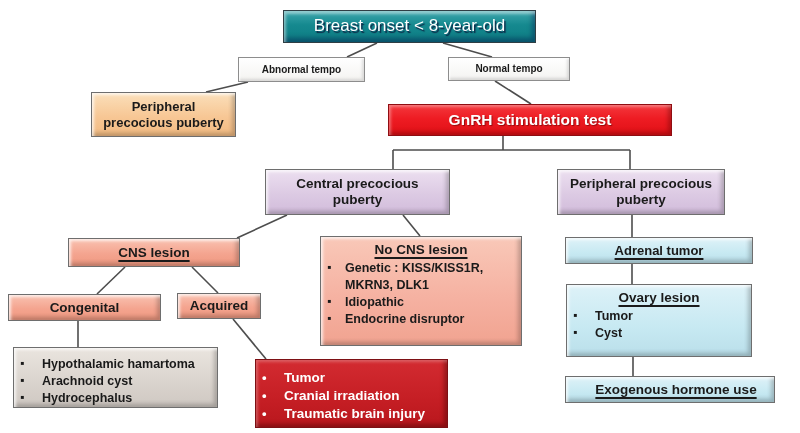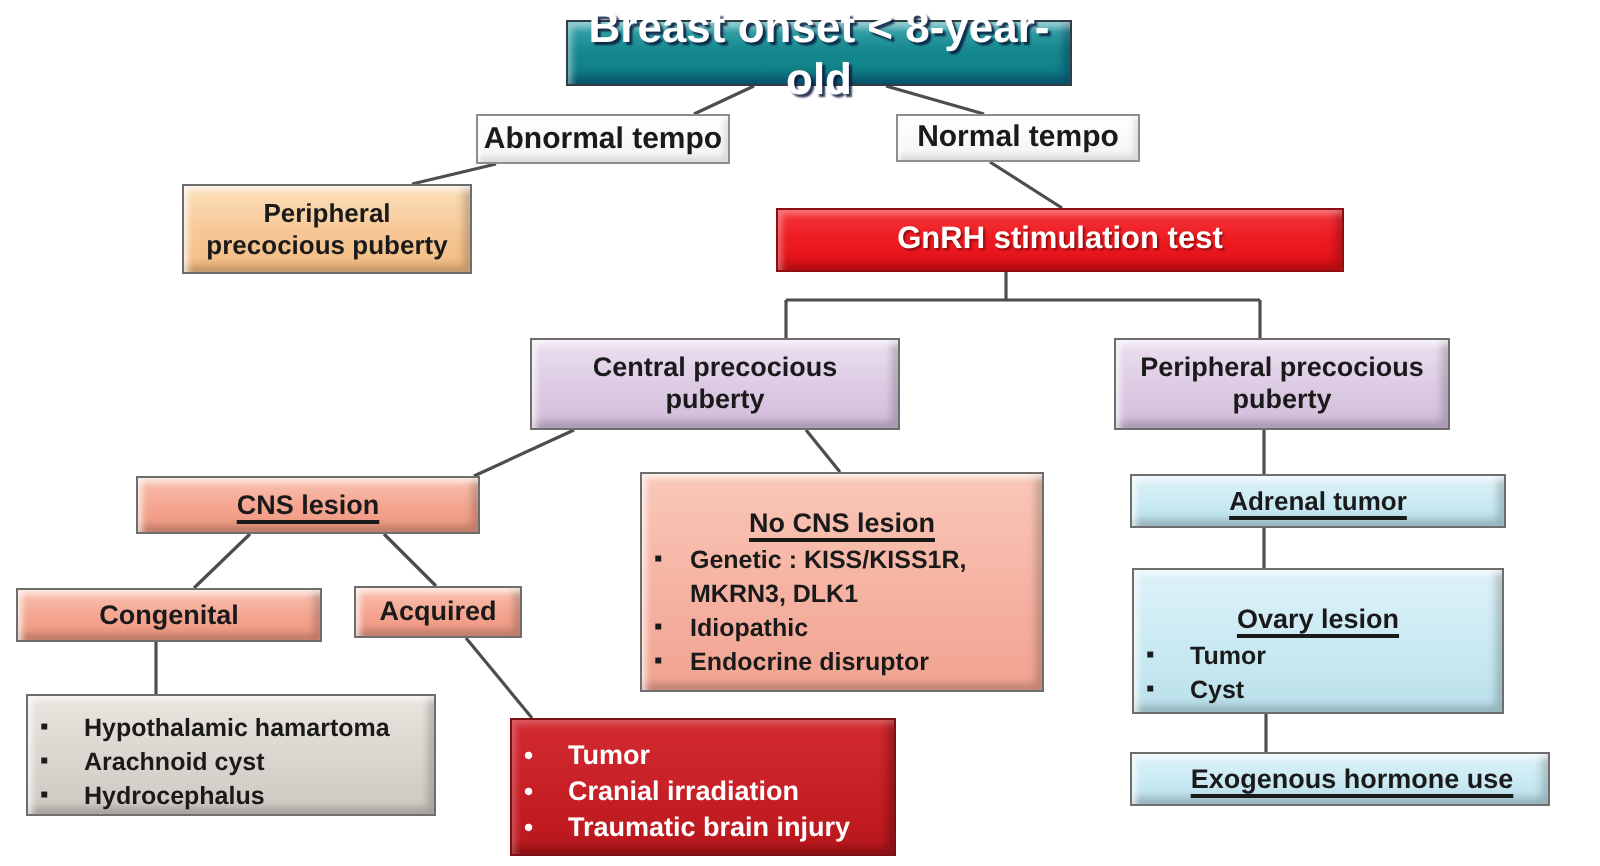--- a/index.html
+++ b/index.html
@@ -15,25 +15,25 @@
   .bevel{
     border:1px solid #6e6e6e;
     box-shadow:inset 2px 2px 3px rgba(255,255,255,0.75), inset -3px -3px 4px rgba(0,0,0,0.22);
   }
   
   .teal{
     background:linear-gradient(180deg,#3ea7ad 0%,#15898f 45%,#0d7c83 100%);
     border:1px solid #2f3e44;color:#ffffff;
     box-shadow:inset 2px 3px 3px rgba(255,255,255,0.45), inset -3px -4px 5px rgba(0,0,60,0.35);
     text-shadow:1.5px 1.5px 1px rgba(10,25,60,0.85);
-    font-weight:bold;font-size:22px;
+    font-weight:normal;font-size:17px;
   }
   .white-box{
     background:linear-gradient(180deg,#ffffff 0%,#f4f3f1 100%);
-    border:1px solid #8d8d8d;font-weight:bold;font-size:15px;
+    border:1px solid #8d8d8d;font-weight:bold;font-size:10px;
     box-shadow:inset 1px 1px 2px rgba(255,255,255,0.9), inset -2px -2px 3px rgba(0,0,0,0.12);
   }
   .peach{background:linear-gradient(180deg,#fbdfba 0%,#f7c795 55%,#f2bb82 100%);font-weight:bold;font-size:13px;}
   .red-solid{
     background:linear-gradient(180deg,#f4383d 0%,#ee1c23 45%,#e01016 100%);
     border:1px solid #8f0d12;color:#ffffff;font-weight:bold;font-size:15.5px;
     box-shadow:inset 2px 2px 3px rgba(255,255,255,0.35), inset -3px -3px 4px rgba(80,0,0,0.35);
     text-shadow:1px 1px 1px rgba(90,0,0,0.6);
   }
   .purple{background:linear-gradient(180deg,#ecdff0 0%,#dccae3 55%,#d2bcdb 100%);font-weight:bold;font-size:13.5px;}
@@ -42,21 +42,21 @@
   .gray-theme{background:linear-gradient(180deg,#eae5df 0%,#d9d3cd 60%,#cfc8c2 100%);}
   .crimson{
     background:linear-gradient(180deg,#d32b31 0%,#c51e24 60%,#b8171d 100%);
     border:1px solid #7d1014;color:#ffffff;
     box-shadow:inset 2px 2px 3px rgba(255,255,255,0.25), inset -3px -3px 4px rgba(60,0,0,0.4);
   }
   .blue{background:linear-gradient(180deg,#def2f8 0%,#c7e9f2 60%,#badfea 100%);font-weight:bold;font-size:13.5px;}
   .underlined{text-decoration:underline;text-decoration-thickness:1.5px;text-underline-offset:2.5px;}
   
   .list-box{flex-direction:column;align-items:stretch;justify-content:flex-start;text-align:left;}
-  .list-box .box-title{text-align:center;font-weight:bold;font-size:13.5px;margin-top:14px;}
+  .list-box .box-title{text-align:center;font-weight:bold;font-size:13.5px;margin-top:2px;}
   ul.items{list-style:none;margin:2px 0 0 0;padding:0 4px 0 2px;}
   ul.items li{position:relative;padding-left:24px;font-weight:600;font-size:12.5px;line-height:1.35;}
   ul.items.square li::before{content:"▪";position:absolute;left:2px;top:-1px;font-size:12px;}
   ul.items.round li::before{content:"•";position:absolute;left:2px;top:0;font-size:13px;}
   ul.items.tight li{padding-left:20px;}
   
   #n-root{left:283px;top:10px;width:253px;height:33px;}
   #n-abnormal{left:238px;top:57px;width:127px;height:25px;}
   #n-normal{left:448px;top:57px;width:122px;height:24px;}
   #n-pp-left{left:91px;top:92px;width:145px;height:45px;padding:2px 8px;}

